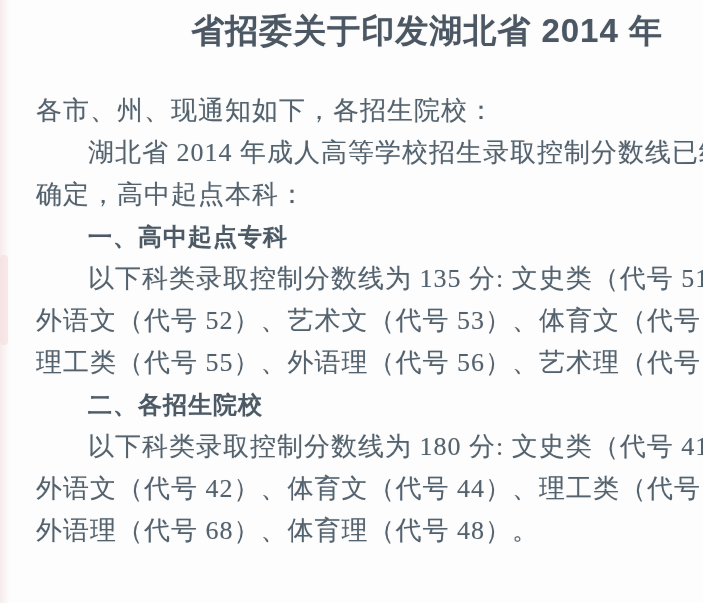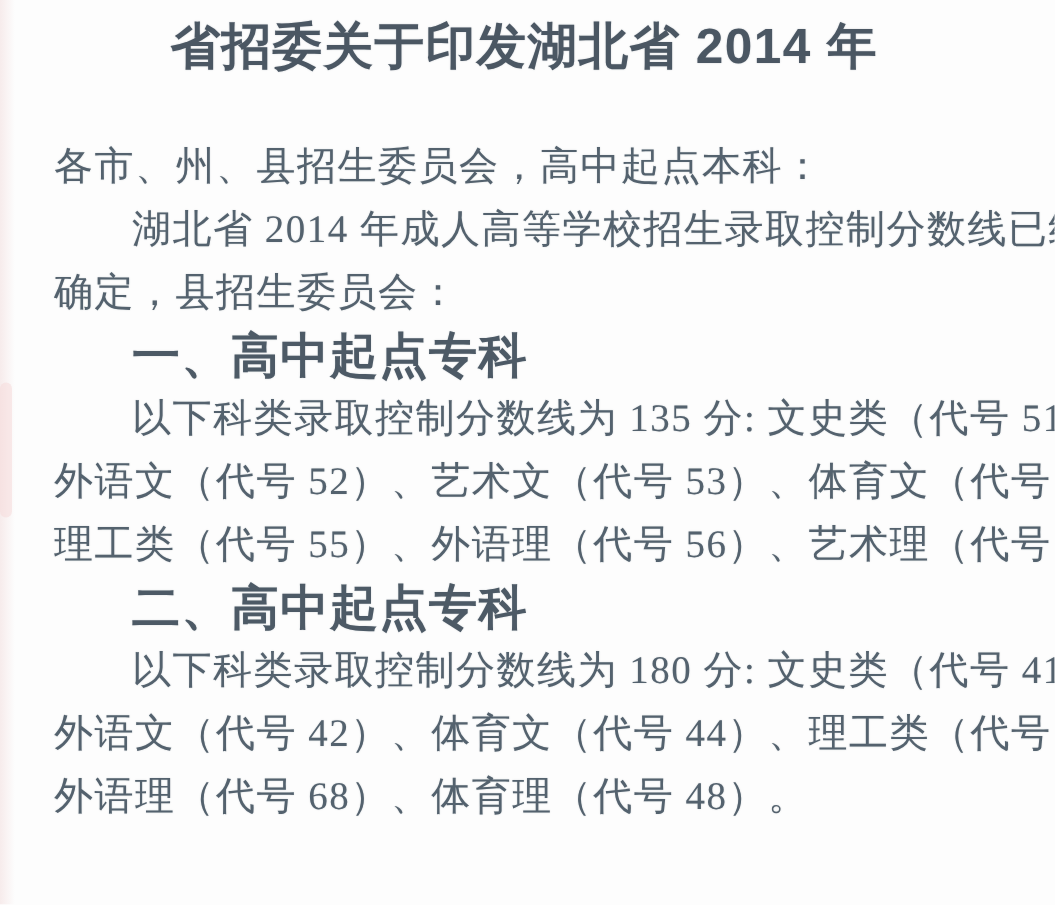--- a/index.html
+++ b/index.html
@@ -36,21 +36,21 @@
   }
   .page {
     position: relative;
     box-sizing: border-box;
     width: 703px;
     height: 603px;
     padding: 8px 40px 0 36px;
   }
   .doc-title {
     margin: 0;
-    text-align: center;
+    text-align: right;
     font-family: "Liberation Sans", "DejaVu Sans", sans-serif;
     font-weight: bold;
     font-size: 33px;
     line-height: 46px;
     letter-spacing: 1px;
     color: #4b5763;
     text-shadow: 0 0 1px rgba(75,87,99,0.35);
   }
   .body-text {
     margin-top: 36px;
@@ -62,53 +62,53 @@
   }
   .line {
     white-space: nowrap;
   }
   .indent {
     padding-left: 52px;
   }
   .sec-heading {
     font-family: "Liberation Sans", "DejaVu Sans", sans-serif;
     font-weight: bold;
-    font-size: 32px;
+    font-size: 24px;
     color: #4d5a66;
   }
 </style>
 </head>
 <body>
 
 <div class="scan-edge"></div>
 <div class="scan-blotch"></div>
 
 <div class="page">
 
   <h1 class="doc-title">
     <div class="line">省招委关于印发湖北省 2014 年</div>
   </h1>
 
   <div class="body-text">
 
-    <div class="line">各市、州、县招生委员会，高中起点本科：</div>
+    <div class="line">各市、州、现通知如下，各招生院校：</div>
 
     <div>
       <div class="line indent">湖北省 2014 年成人高等学校招生录取控制分数线已经</div>
-      <div class="line">确定，县招生委员会：</div>
+      <div class="line">确定，高中起点本科：</div>
     </div>
 
     <div>
       <div class="line indent sec-heading">一、高中起点专科</div>
       <div class="line indent">以下科类录取控制分数线为 135 分: 文史类（代号 51）、</div>
       <div class="line">外语文（代号 52）、艺术文（代号 53）、体育文（代号 54）、</div>
       <div class="line">理工类（代号 55）、外语理（代号 56）、艺术理（代号 57）。</div>
     </div>
 
     <div>
-      <div class="line indent sec-heading">二、高中起点专科</div>
+      <div class="line indent sec-heading">二、各招生院校</div>
       <div class="line indent">以下科类录取控制分数线为 180 分: 文史类（代号 41）、</div>
       <div class="line">外语文（代号 42）、体育文（代号 44）、理工类（代号 45）、</div>
       <div class="line">外语理（代号 68）、体育理（代号 48）。</div>
     </div>
 
   </div>
 </div>
 
 </body></html>

